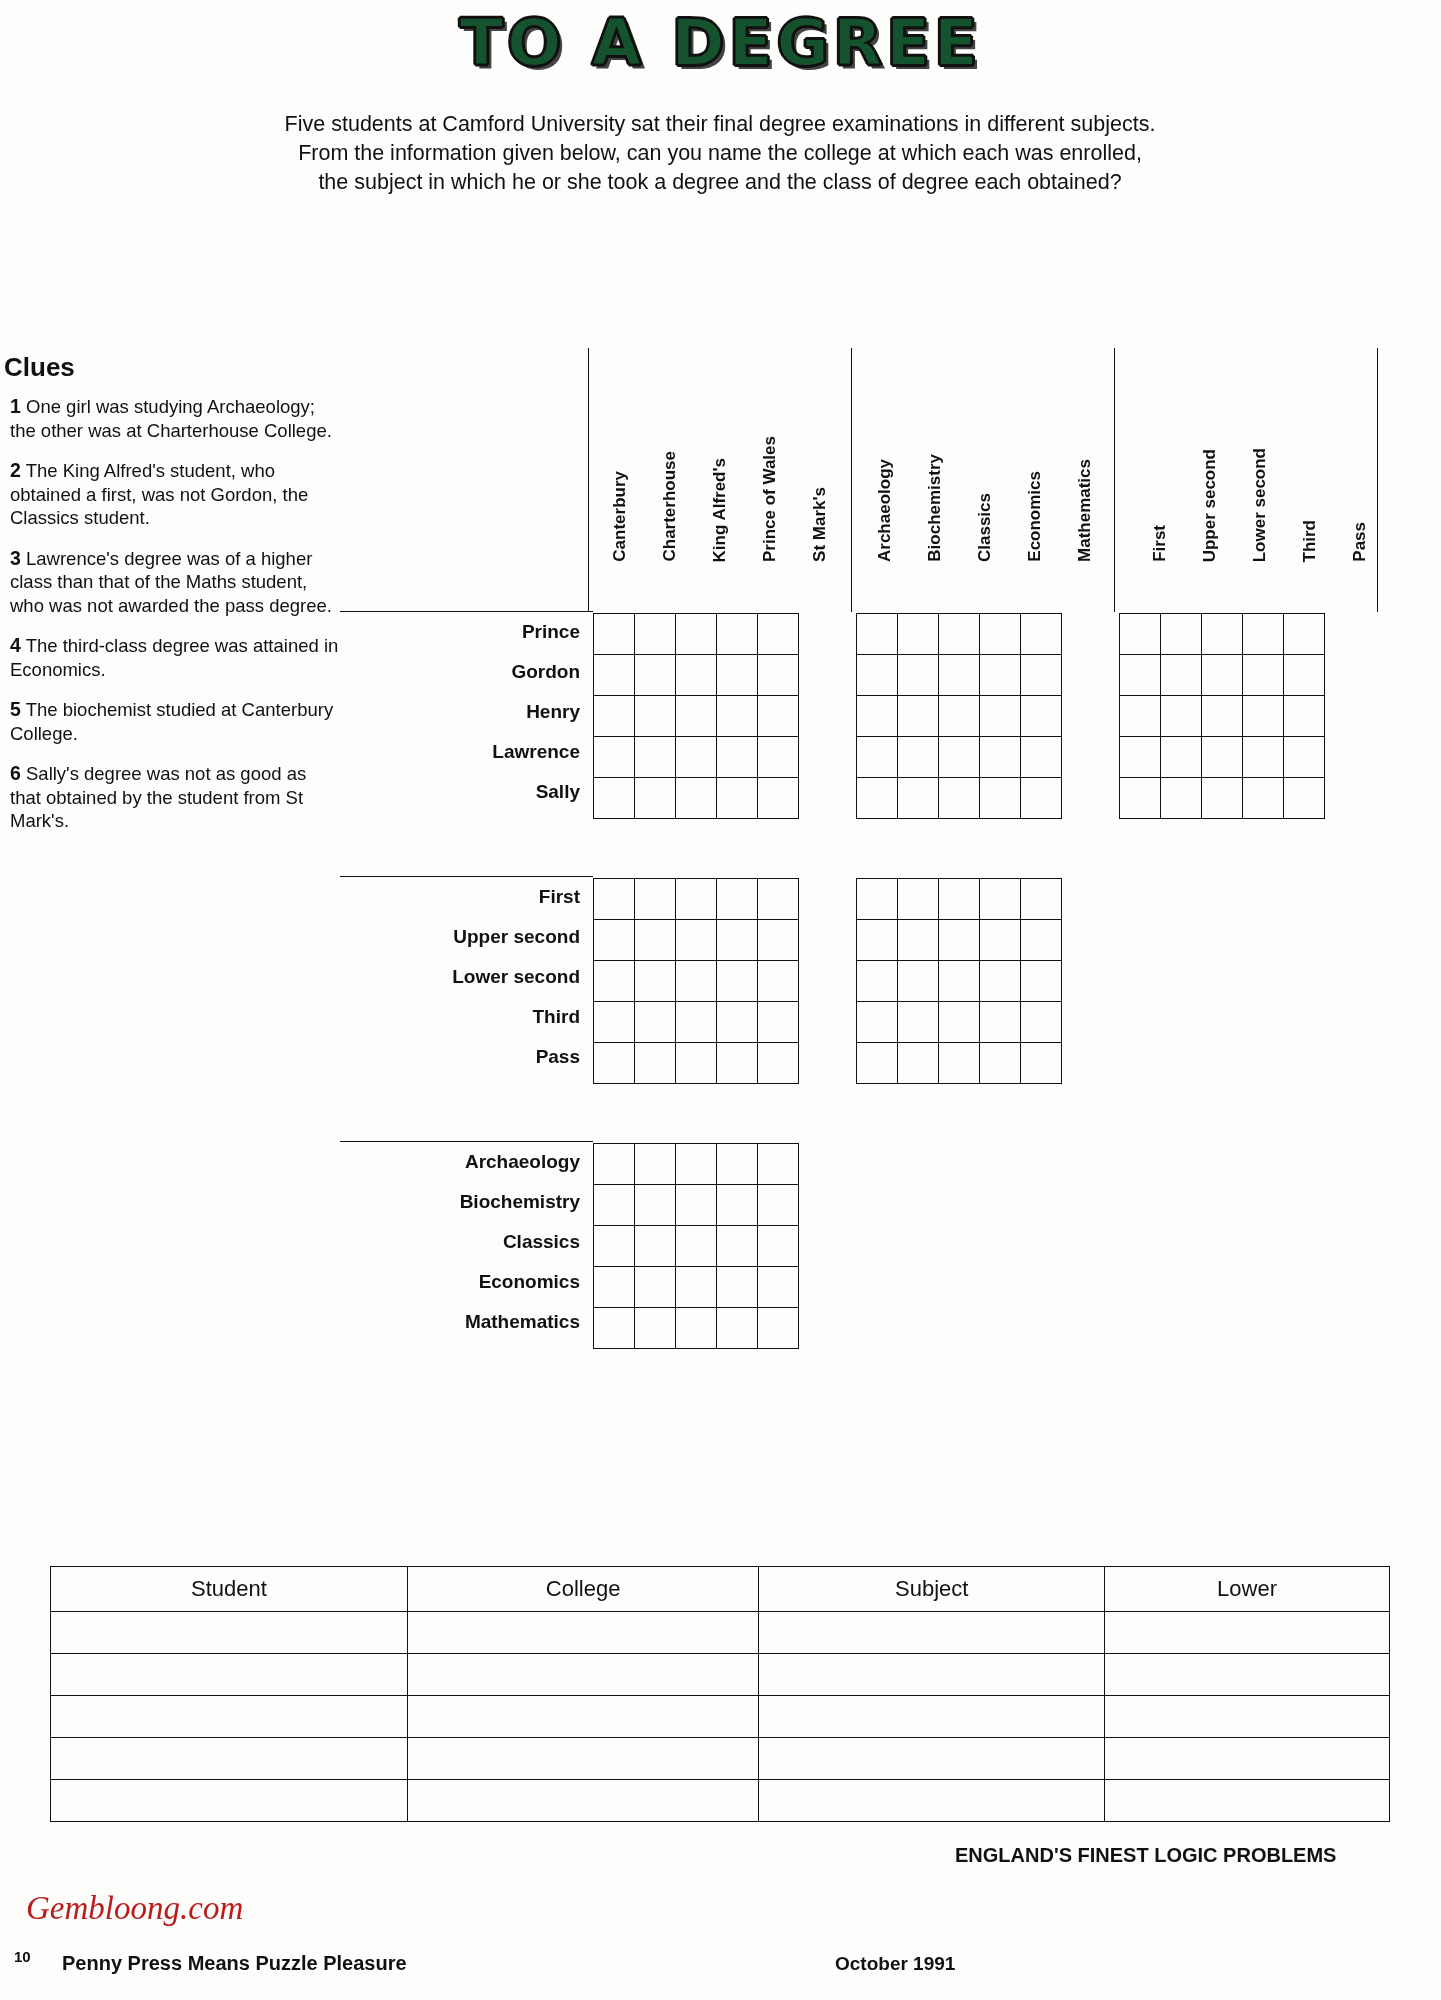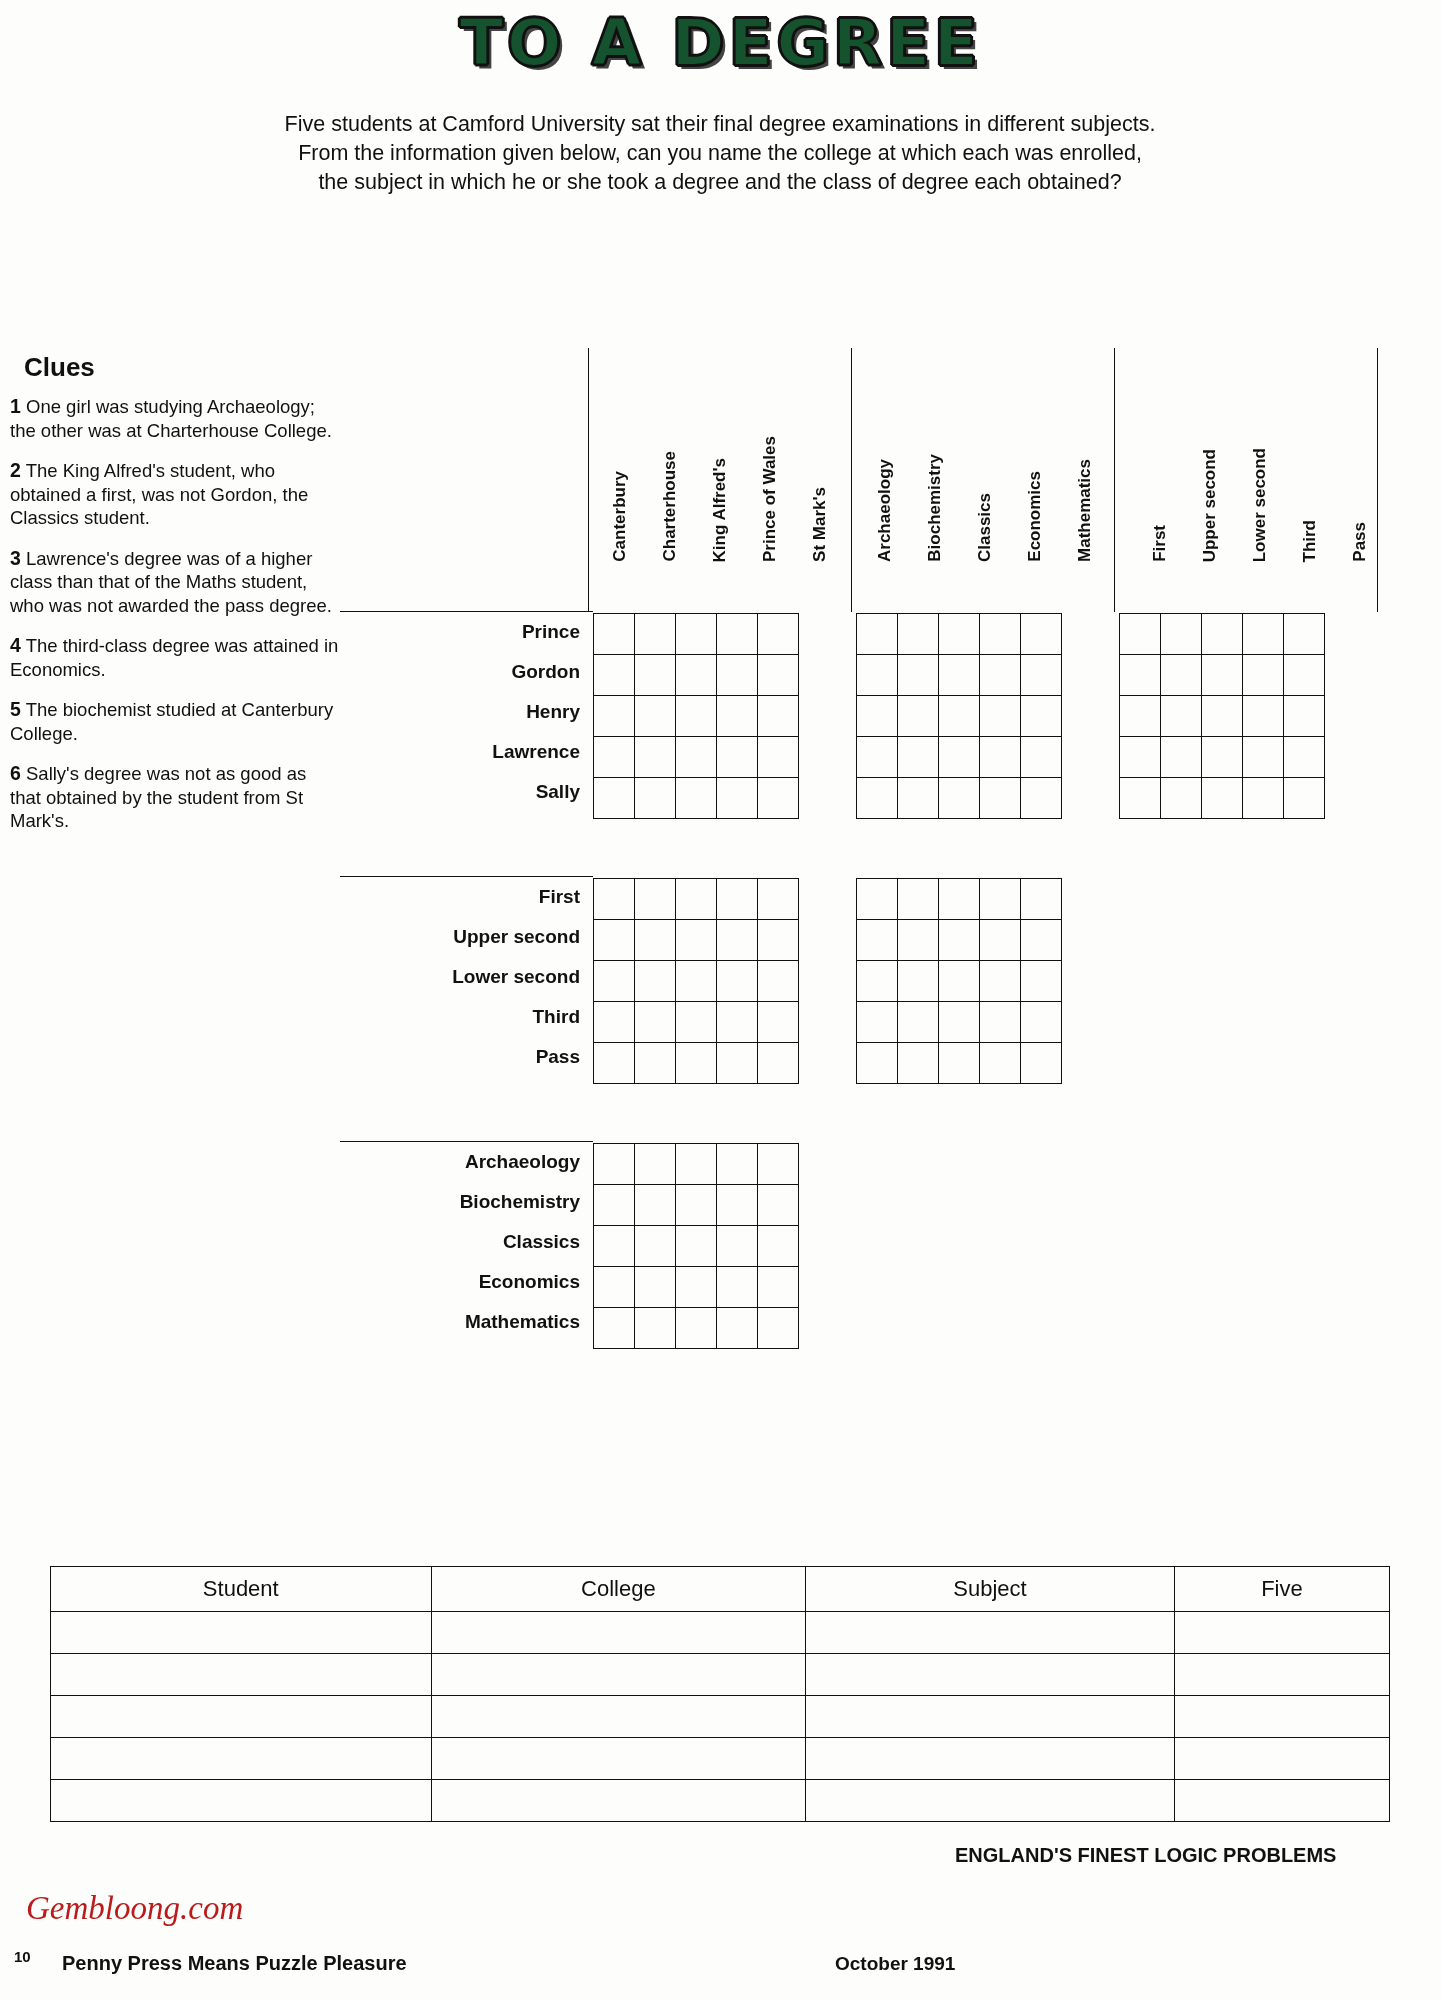--- a/index.html
+++ b/index.html
@@ -43,21 +43,21 @@
     text-align: center;
     font-size: 21.5px;
     line-height: 29px;
     font-family: "Liberation Sans", sans-serif;
   }
   #intro div { white-space: nowrap; }
 
   
   #clues-heading {
     position: absolute;
-    left: 24px;
+    left: 4px;
     top: 352px;
     font-size: 26px;
     font-weight: bold;
   }
   #clues {
     position: absolute;
     left: 10px;
     top: 395px;
     width: 330px;
     font-size: 18.5px;
@@ -525,21 +525,21 @@
 <div style="position:absolute; left:340px; top:611px; width:253px; border-top:1.5px solid #111;"></div>
 <div style="position:absolute; left:340px; top:876px; width:253px; border-top:1.5px solid #111;"></div>
 <div style="position:absolute; left:340px; top:1141px; width:253px; border-top:1.5px solid #111;"></div>
 
 <table id="answer">
   <tbody>
       <tr>
     <th>Student</th>
     <th>College</th>
     <th>Subject</th>
-    <th>Five</th>
+    <th>Lower</th>
   </tr>
   <tr>
     <td></td>
     <td></td>
     <td></td>
     <td></td>
   </tr>
   <tr>
     <td></td>
     <td></td>

